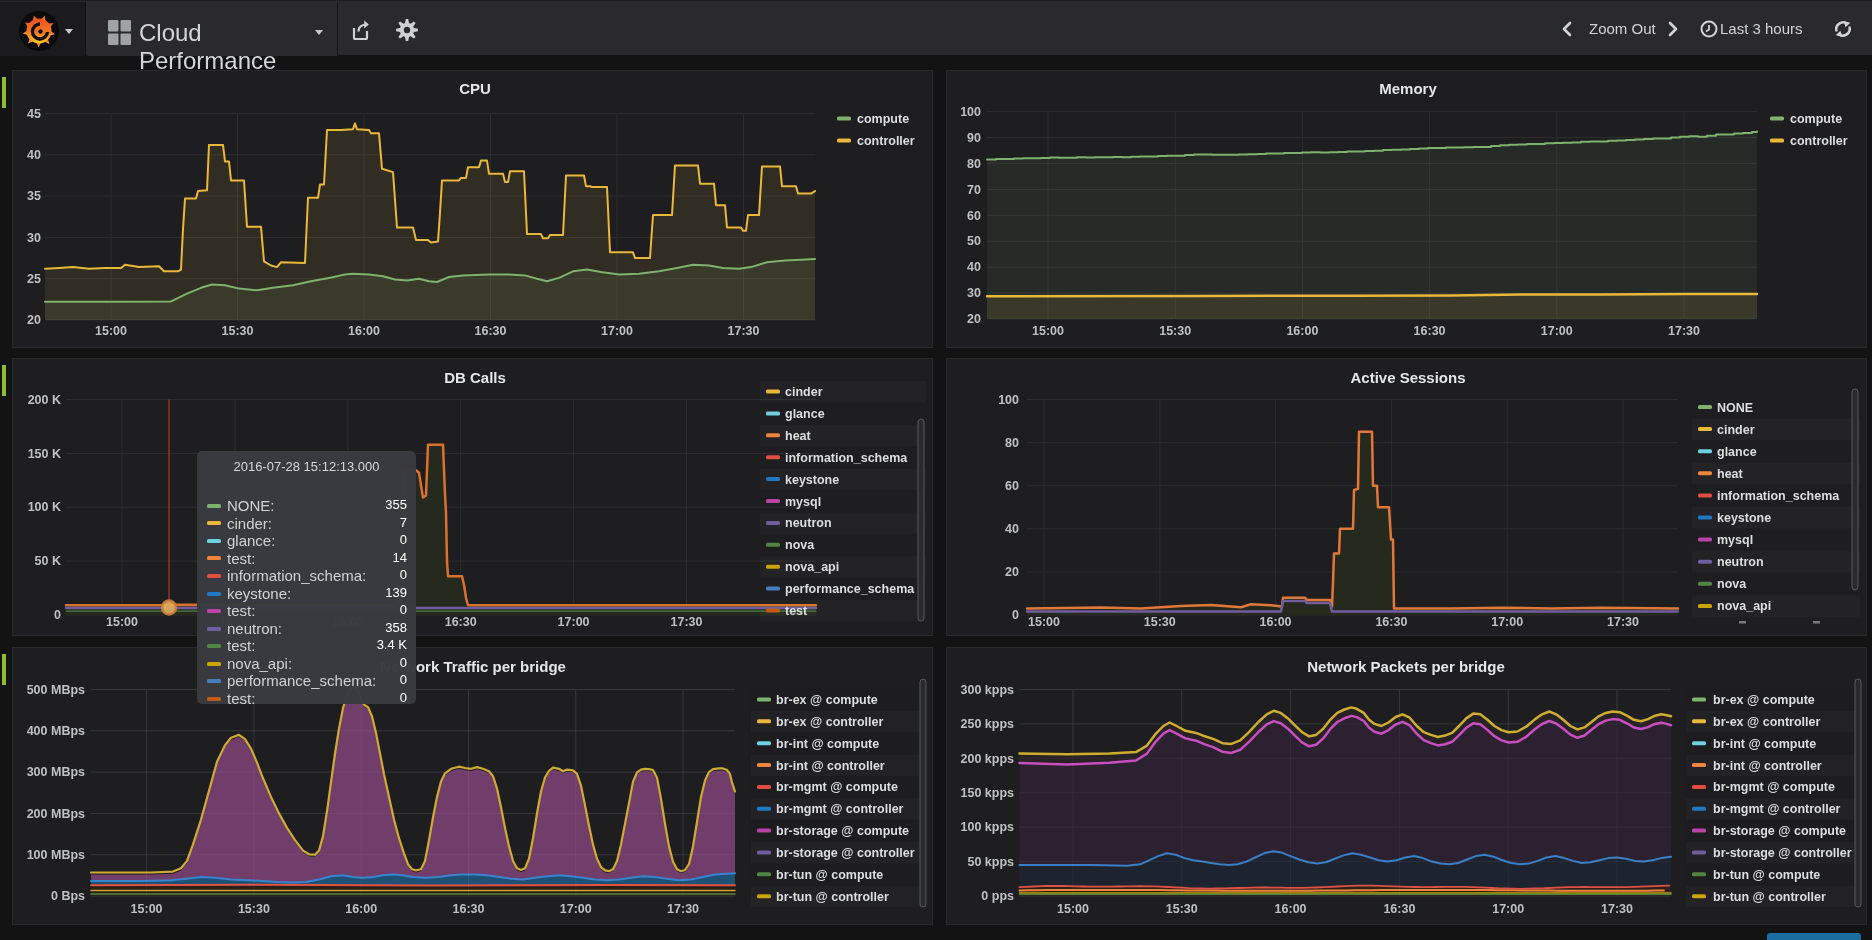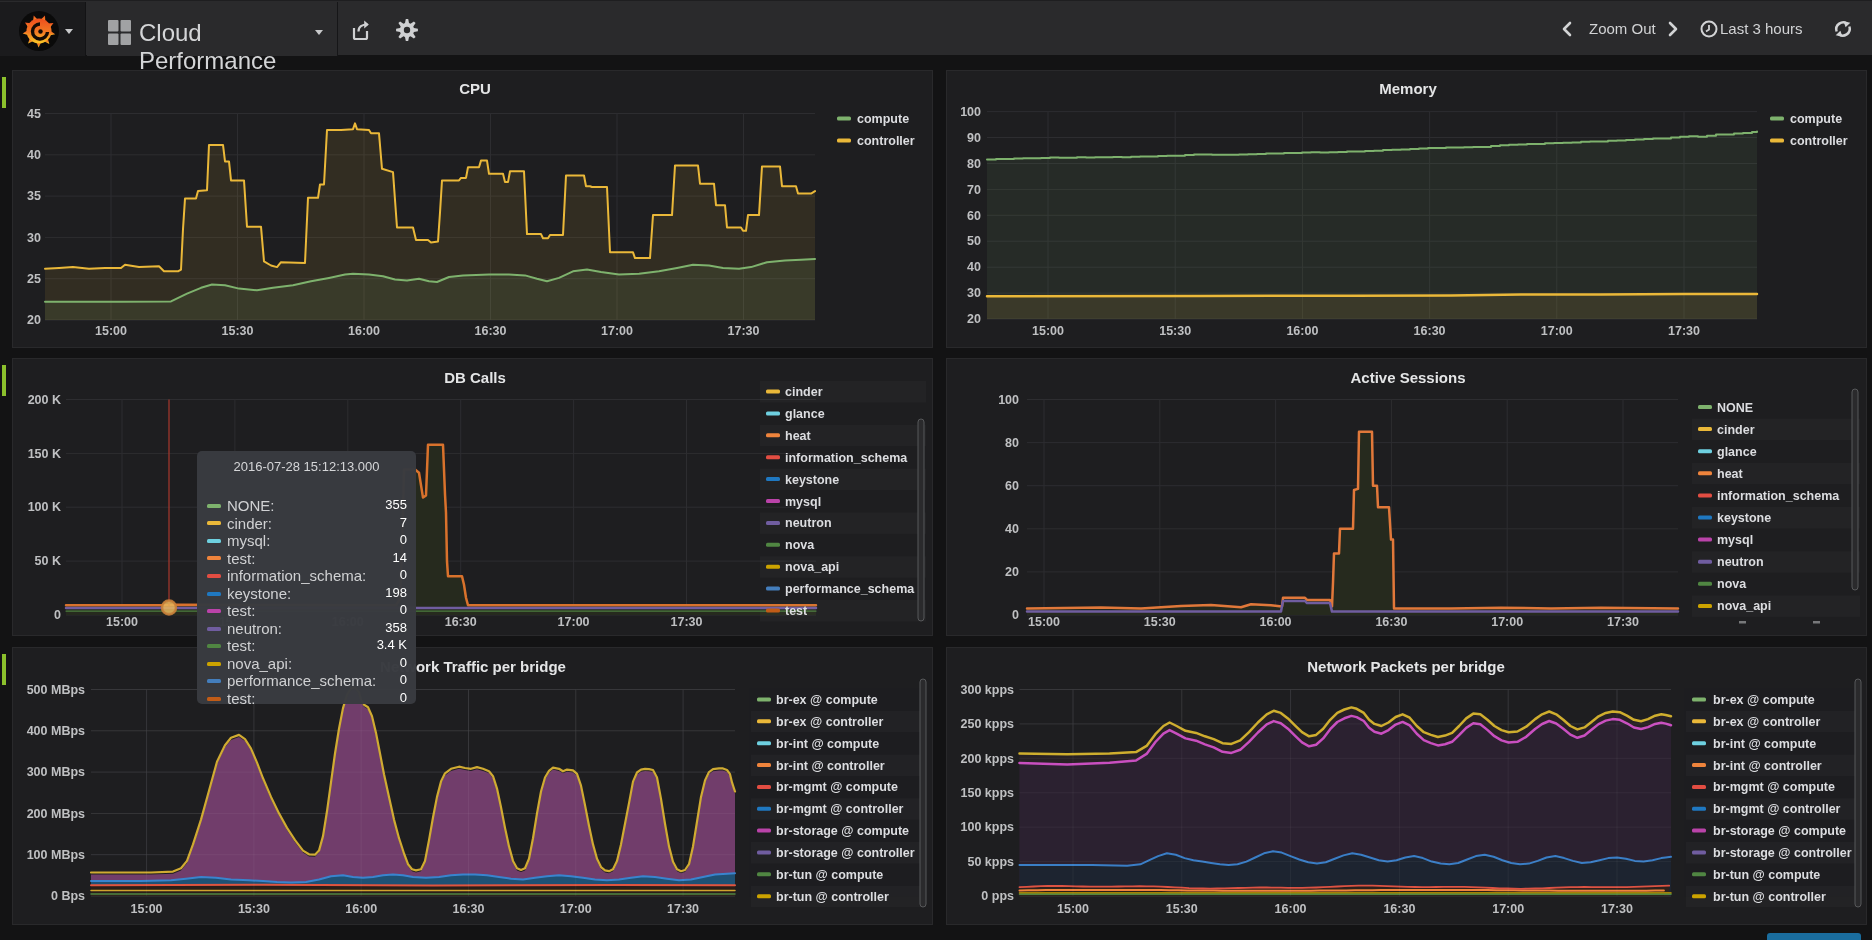--- a/index.html
+++ b/index.html
@@ -478,22 +478,22 @@
 <rect x="908" y="31" width="6" height="228" rx="3" fill="#2a2a2c" stroke="#57585a" stroke-width="1"></rect>
     </svg></div>
 <div class="rowtab" style="top:77px"></div>
 <div class="rowtab" style="top:365px"></div>
 <div class="rowtab" style="top:654px"></div>
 <div id="bluebtn"></div>
 <div id="tooltip">
     <div class="tt-title">2016-07-28 15:12:13.000</div>
     <div class="tt-row"><span class="tt-dash" style="background:#7EB26D"></span><span class="tt-name">NONE:</span><span class="tt-val">355</span></div>
     <div class="tt-row"><span class="tt-dash" style="background:#EAB839"></span><span class="tt-name">cinder:</span><span class="tt-val">7</span></div>
-    <div class="tt-row"><span class="tt-dash" style="background:#6ED0E0"></span><span class="tt-name">mysql:</span><span class="tt-val">0</span></div>
+    <div class="tt-row"><span class="tt-dash" style="background:#6ED0E0"></span><span class="tt-name">glance:</span><span class="tt-val">0</span></div>
     <div class="tt-row"><span class="tt-dash" style="background:#EF843C"></span><span class="tt-name">test:</span><span class="tt-val">14</span></div>
     <div class="tt-row"><span class="tt-dash" style="background:#E24D42"></span><span class="tt-name">information_schema:</span><span class="tt-val">0</span></div>
-    <div class="tt-row"><span class="tt-dash" style="background:#1F78C1"></span><span class="tt-name">keystone:</span><span class="tt-val">198</span></div>
+    <div class="tt-row"><span class="tt-dash" style="background:#1F78C1"></span><span class="tt-name">keystone:</span><span class="tt-val">139</span></div>
     <div class="tt-row"><span class="tt-dash" style="background:#BA43A9"></span><span class="tt-name">test:</span><span class="tt-val">0</span></div>
     <div class="tt-row"><span class="tt-dash" style="background:#705DA0"></span><span class="tt-name">neutron:</span><span class="tt-val">358</span></div>
     <div class="tt-row"><span class="tt-dash" style="background:#508642"></span><span class="tt-name">test:</span><span class="tt-val">3.4 K</span></div>
     <div class="tt-row"><span class="tt-dash" style="background:#CCA300"></span><span class="tt-name">nova_api:</span><span class="tt-val">0</span></div>
     <div class="tt-row"><span class="tt-dash" style="background:#447EBC"></span><span class="tt-name">performance_schema:</span><span class="tt-val">0</span></div>
     <div class="tt-row"><span class="tt-dash" style="background:#C15C17"></span><span class="tt-name">test:</span><span class="tt-val">0</span></div>
   </div>
 </body></html>

